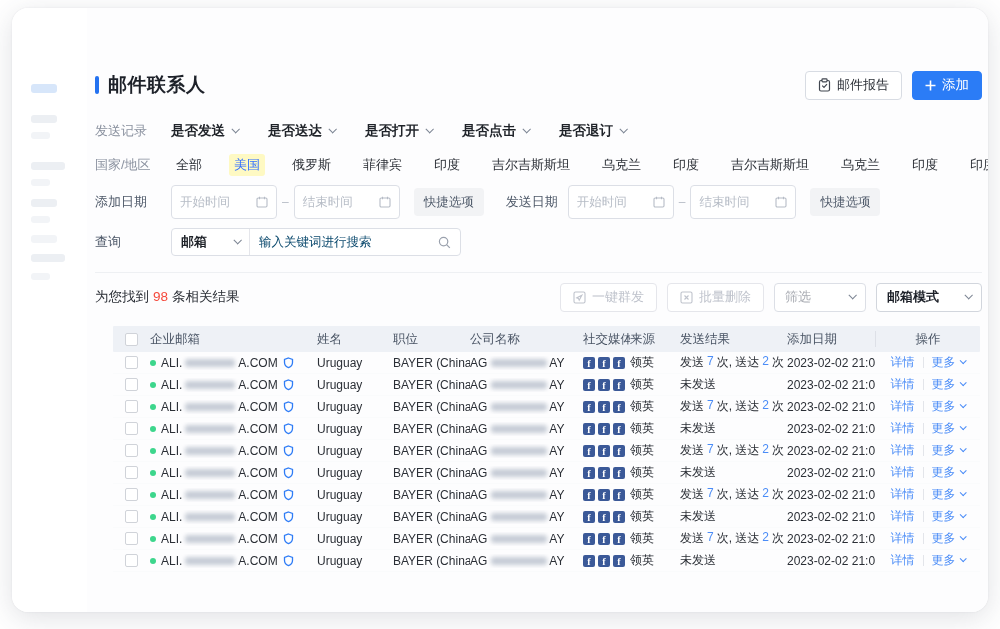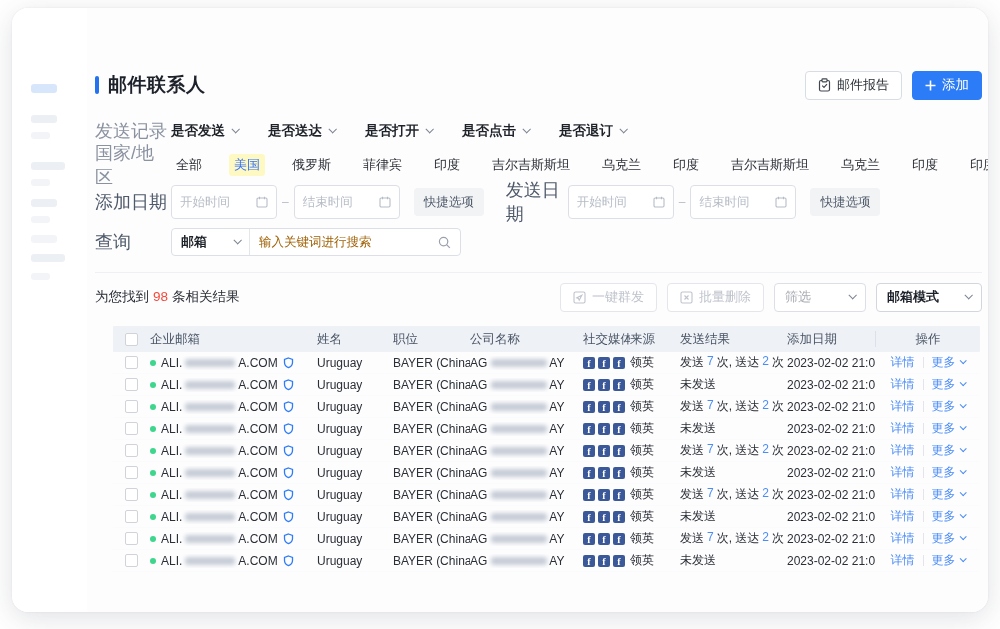--- a/index.html
+++ b/index.html
@@ -18,38 +18,38 @@
   .accent { width:4px; height:18px; background:#2472f0; border-radius:2px; margin-right:9px; }
   .page-title { font-size:19px; font-weight:bold; color:#1d2129; letter-spacing:.5px; }
   .title-actions { margin-left:auto; display:flex; gap:10px; align-items:center; }
   .btn { display:inline-flex; align-items:center; gap:6px; height:29px; padding:0 12px; border-radius:4px;
          font-size:13px; cursor:pointer; border:1px solid #d8dce3; background:#fff; color:#2b2f36; }
   .btn.primary { background:#2b7cf6; border-color:#2b7cf6; color:#fff; font-size:13.5px; }
   .btn.disabled { color:#bfc3cc; border-color:#e5e6eb; }
   
   .frow { display:flex; align-items:center; height:34px; }
   .frow.tall { height:40px; }
-  .flabel { width:76px; min-width:76px; font-size:18px; color:#8a919f; }
+  .flabel { width:76px; min-width:76px; font-size:13px; color:#8a919f; }
   .flabel.dark { color:#4e5969; }
   .fdrops { display:flex; gap:30px; align-items:center; }
   .fdrop { display:inline-flex; align-items:center; font-size:13.5px; color:#1f2329; font-weight:600; cursor:pointer; }
   .chev { width:6px; height:6px; border-right:1.4px solid #7d8694; border-bottom:1.4px solid #7d8694;
           transform:rotate(45deg) translateY(-1px); display:inline-block; margin-left:7px; margin-bottom:3px; }
   .chips { display:flex; gap:22px; align-items:center; flex:1; }
   .chip { font-size:13px; color:#2b2f36; cursor:pointer; padding:2px 5px; border-radius:3px; white-space:nowrap; }
   .chip.sel { color:#3370ff; background:#fef9c3; }
   .dinput { display:inline-flex; align-items:center; justify-content:space-between; width:106px; height:28px; border:1px solid #dcdfe6;
             border-radius:4px; padding:16px 8px; color:#b6bcc6; font-size:12.5px; background:#fff; cursor:text; }
   .dash { color:#b6bcc6; margin:0 5px; font-size:12px; }
   .quick { height:28px; padding:0 10px; background:#f2f3f5; border:none; border-radius:4px; color:#4e5969; font-size:12.5px; margin-left:14px; cursor:pointer; }
   .gap-right { margin-right:22px; }
   .searchbox { display:flex; align-items:center; height:28px; border:1px solid #dcdfe6; border-radius:4px; background:#fff; width:290px; }
   .searchsel { display:flex; align-items:center; justify-content:space-between; width:78px; padding:0 9px; height:100%;
                border-right:1px solid #e5e6eb; font-size:13px; color:#1f2329; font-weight:600; cursor:pointer; }
-  .searchinput { flex:1; display:flex; align-items:center; padding:0 9px; color:#a16207; font-size:12.5px; cursor:text; }
+  .searchinput { flex:1; display:flex; align-items:center; padding:0 9px; color:#0c4a6e; font-size:12.5px; cursor:text; }
   .divider { height:1px; background:#eef0f3; margin-top:10px; }
   
   .results-row { display:flex; align-items:center; height:48px; }
   .res-text { font-size:13.5px; color:#2b2f36; }
   .res-count { color:#f5483b; margin:0 4px; }
   .res-actions { margin-left:auto; display:flex; gap:10px; align-items:center; }
   .sel-box { display:inline-flex; align-items:center; justify-content:space-between; height:29px; border:1px solid #dcdfe6;
              border-radius:4px; padding:0 10px; font-size:13px; background:#fff; cursor:pointer; }
   .sel-box.placeholder { color:#a8abb2; width:92px; }
   .sel-box.mode { color:#1d2129; font-weight:600; width:106px; border-color:#d2d6dd; }

